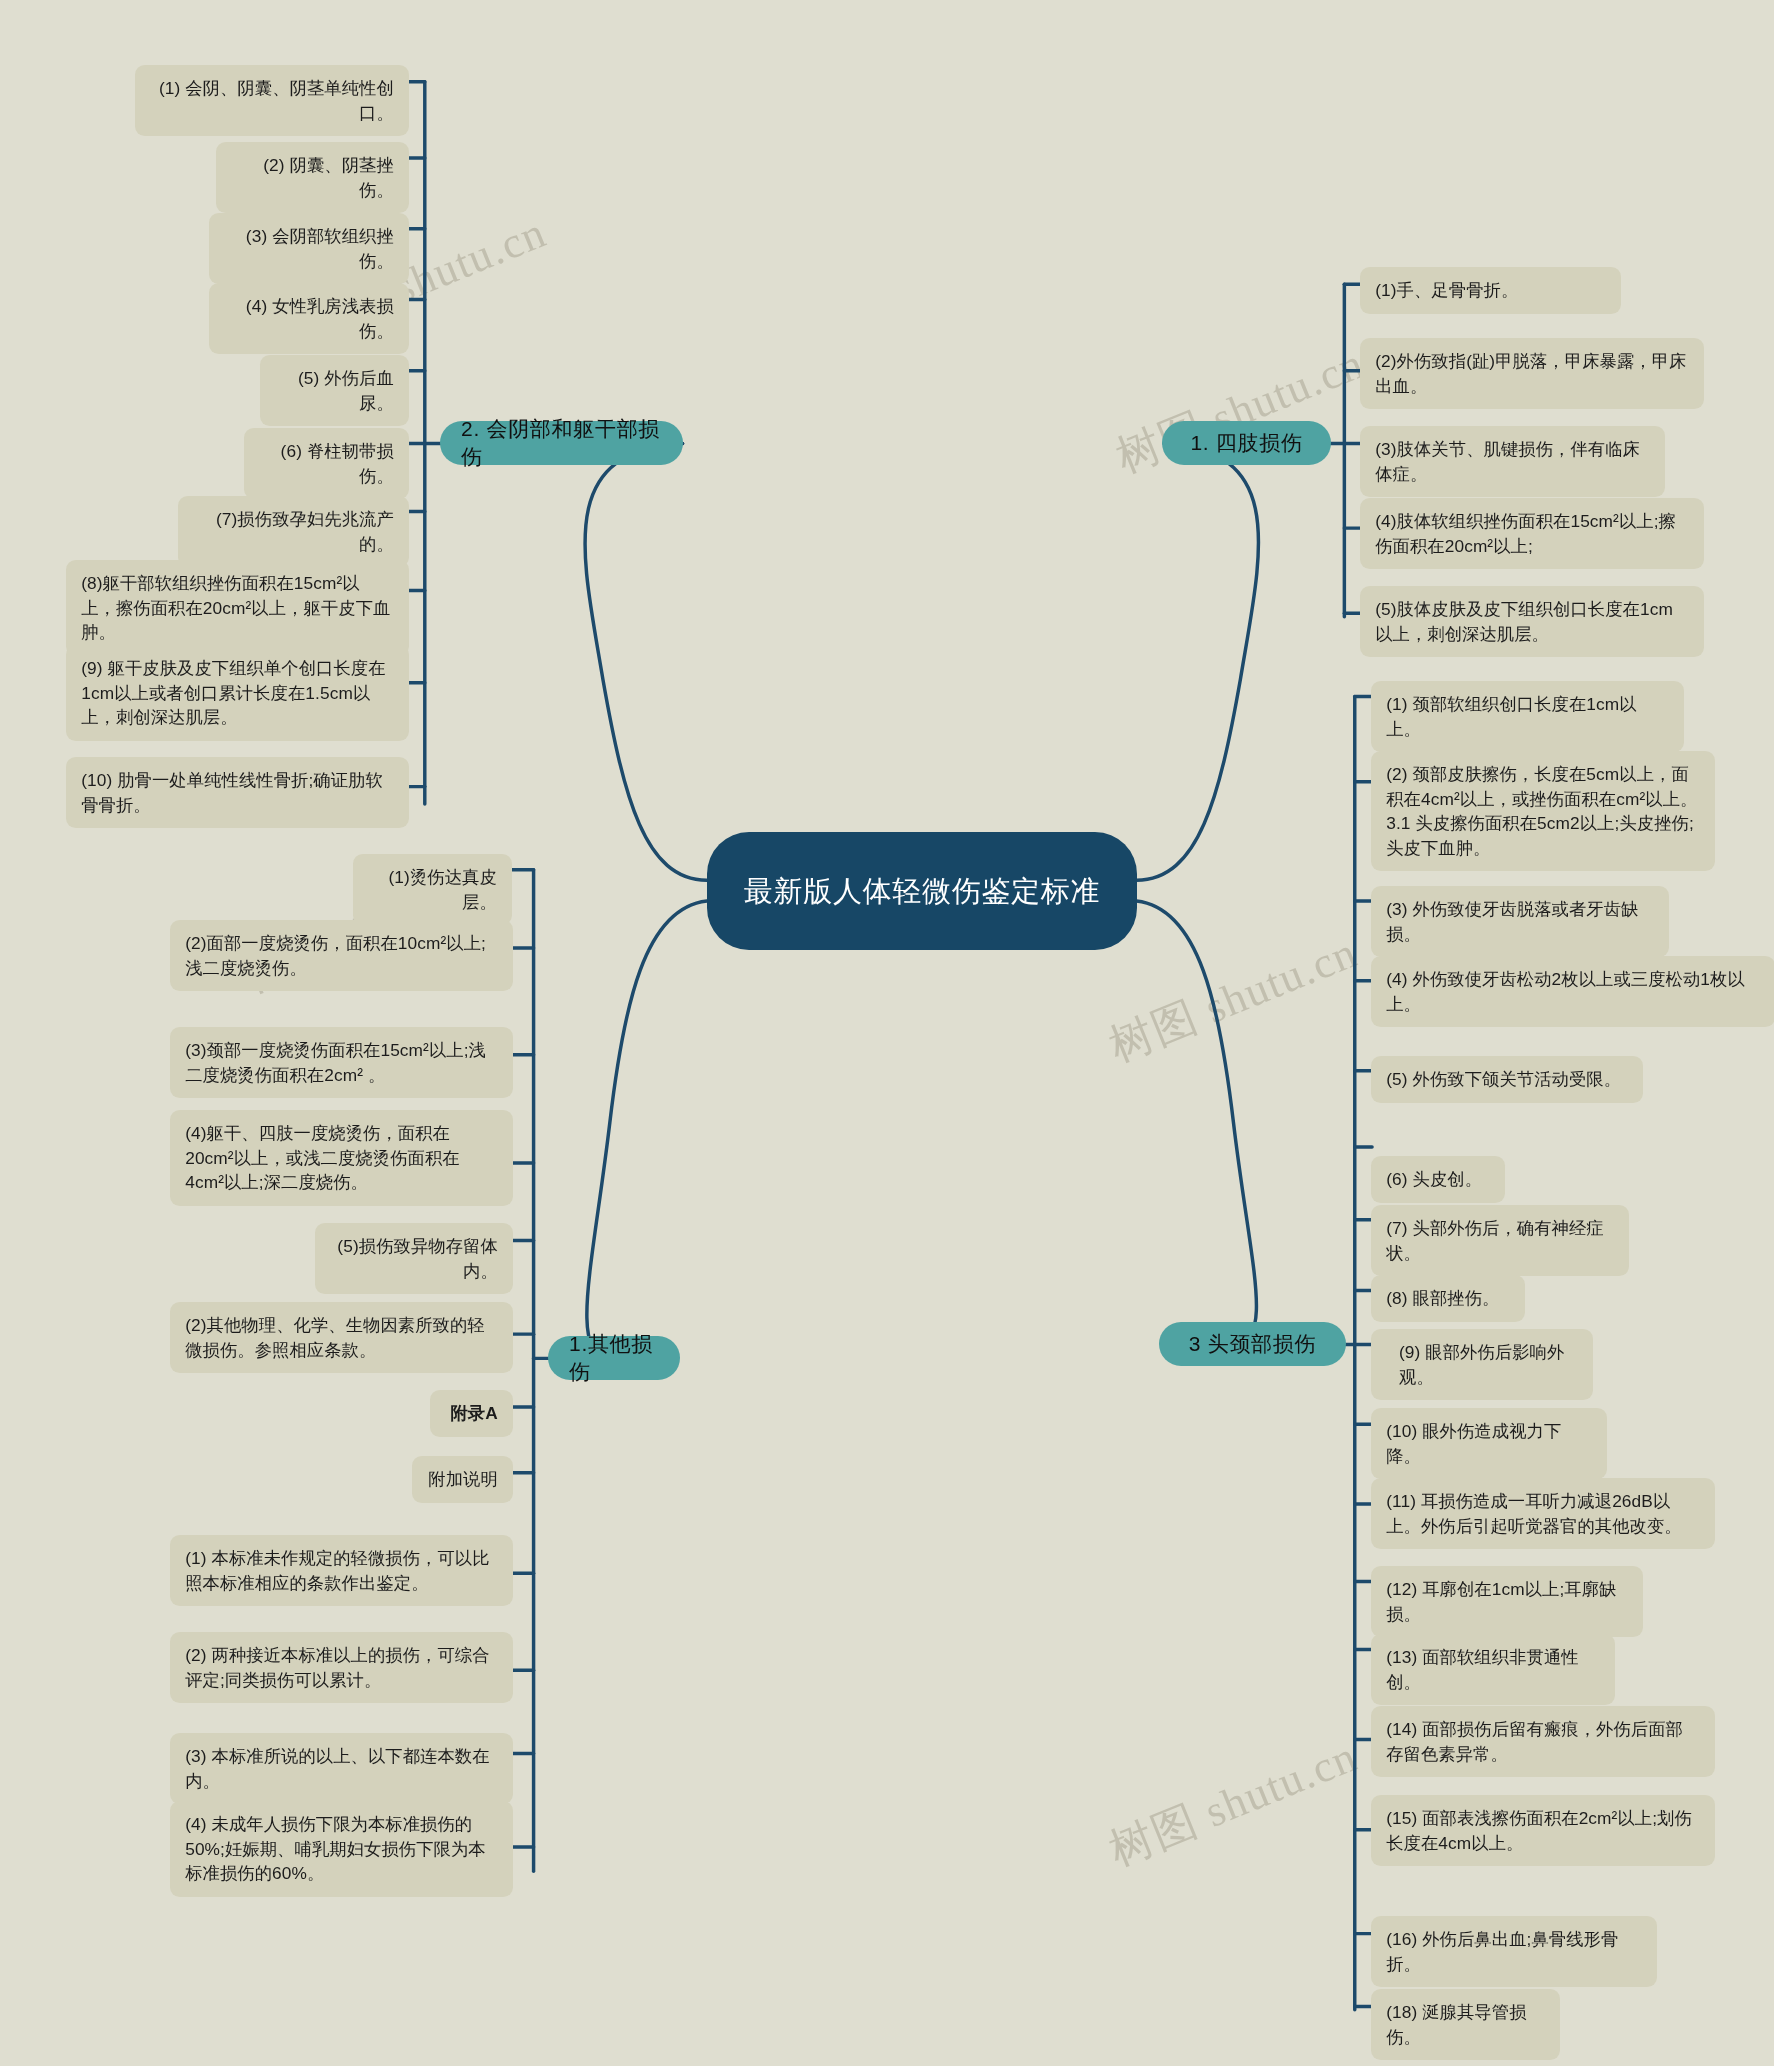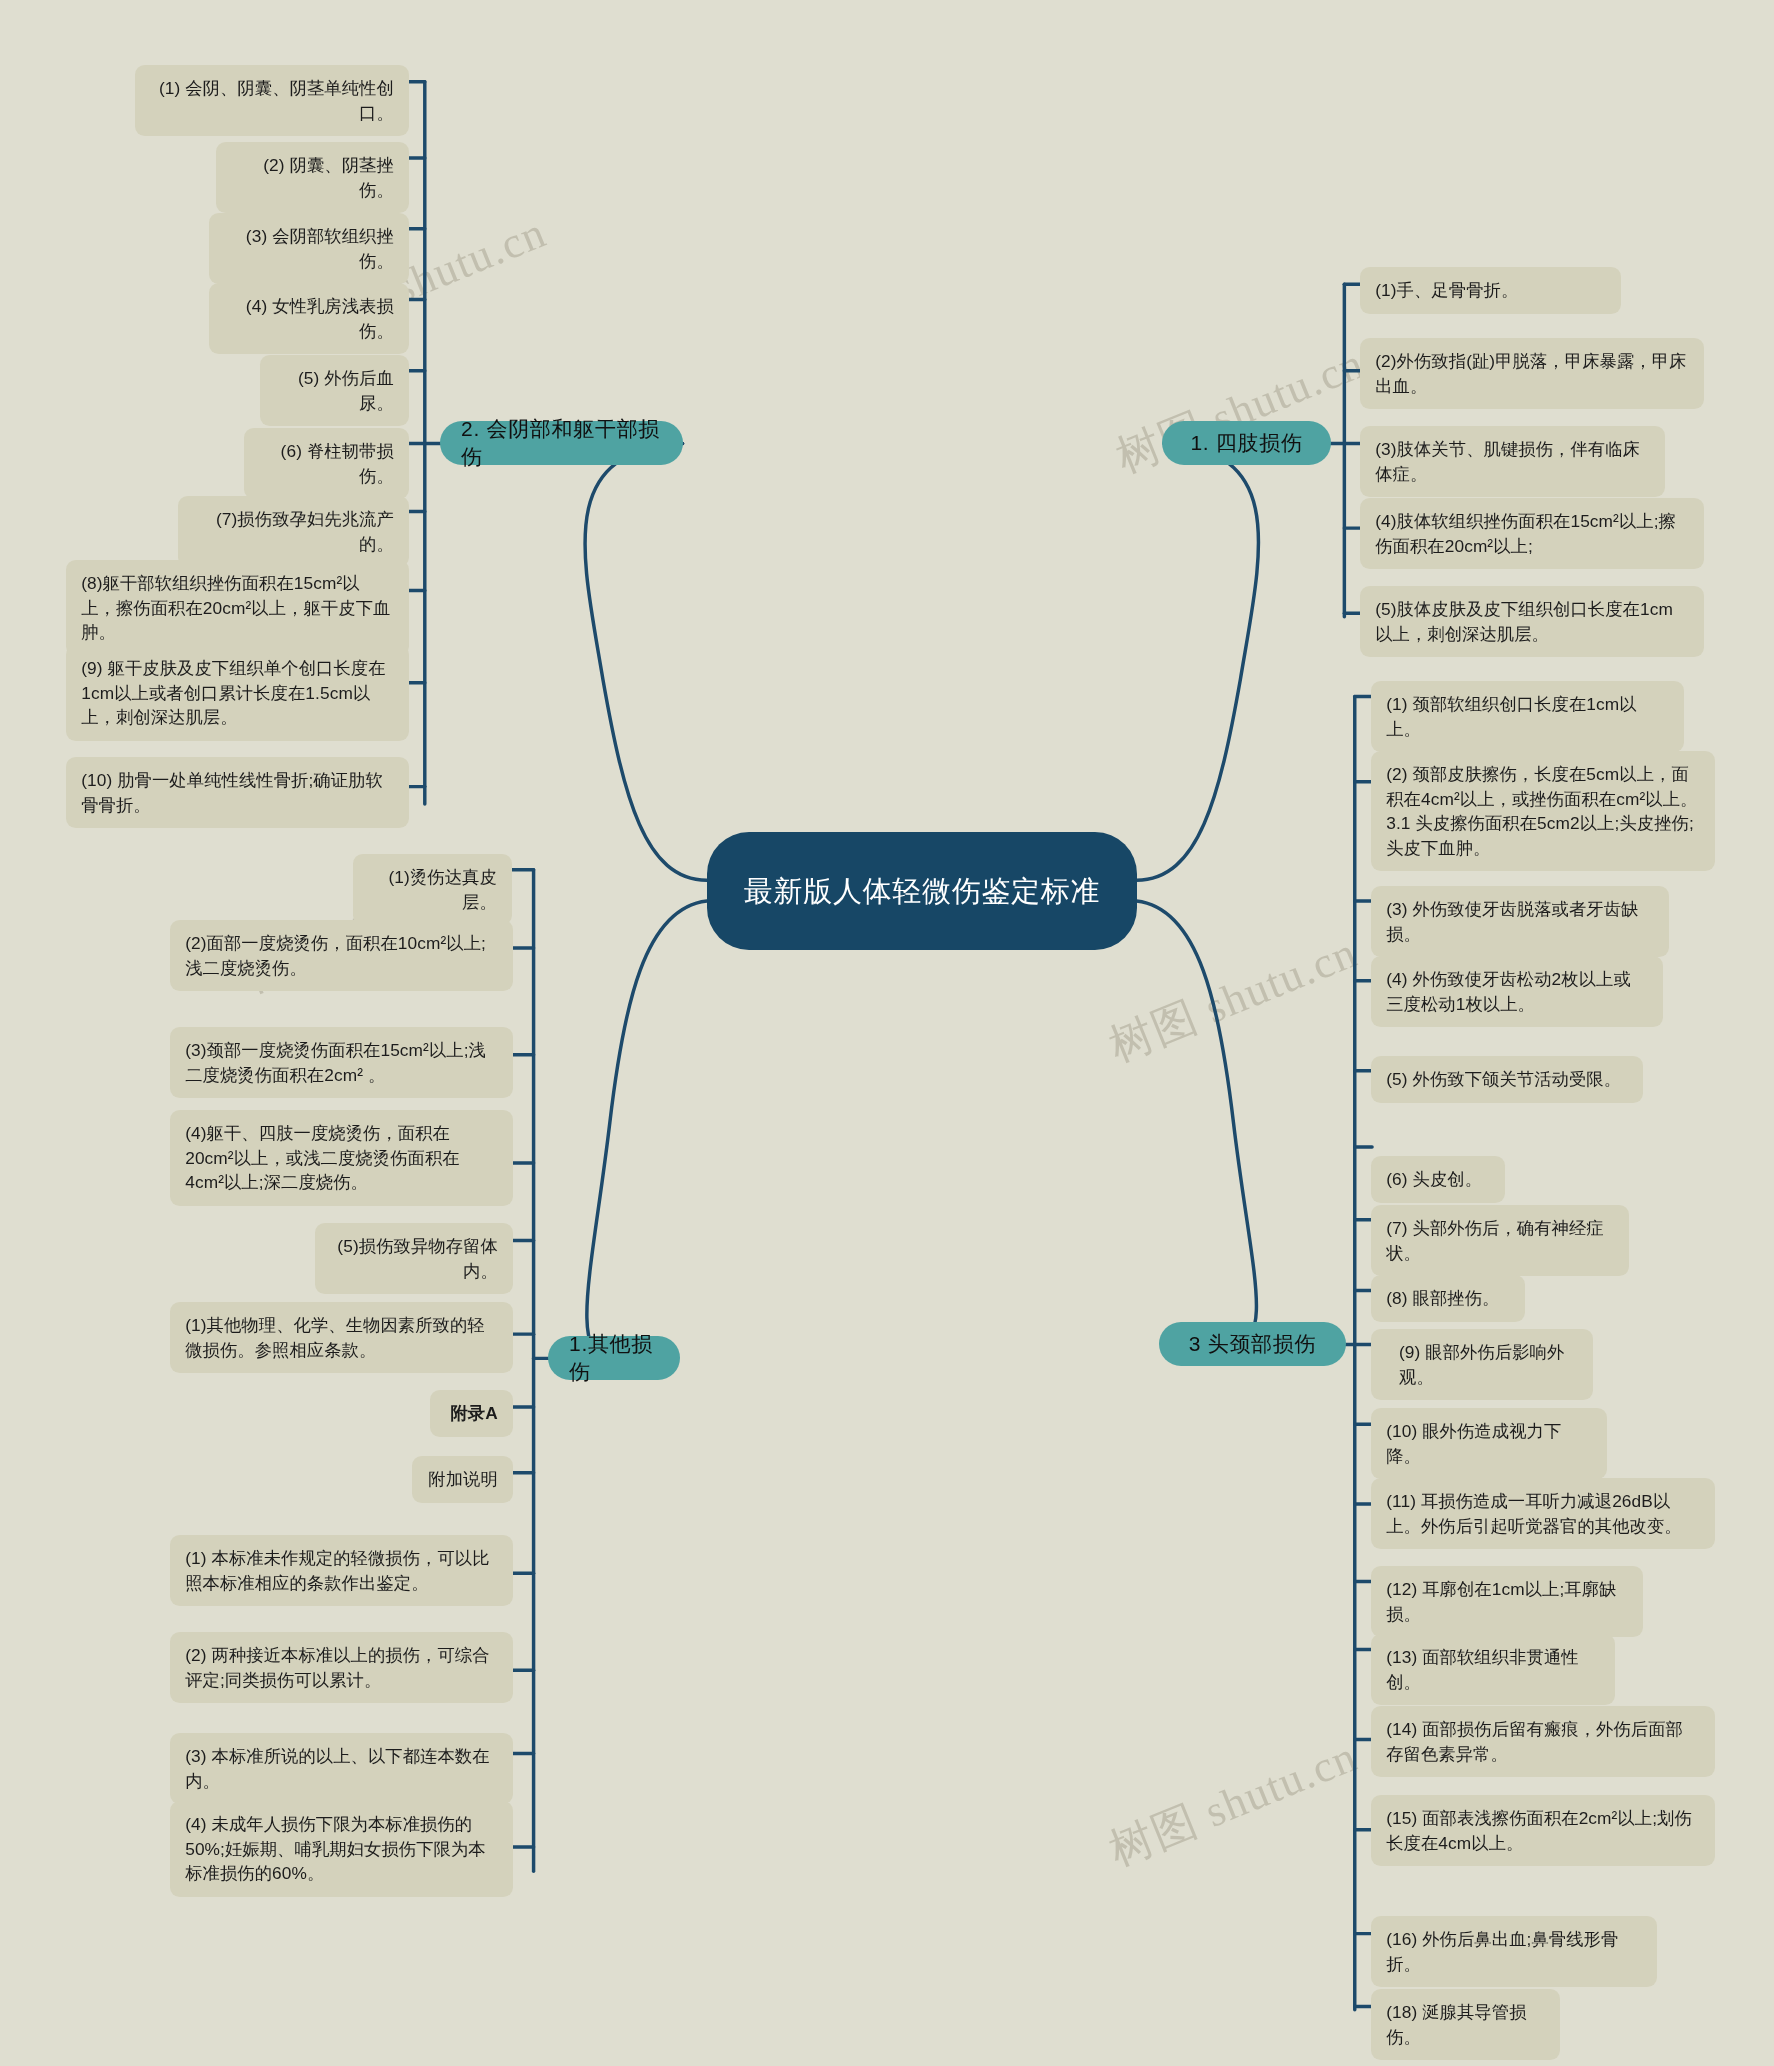--- a/index.html
+++ b/index.html
@@ -167,21 +167,21 @@
   <div class="leaf" style="left:1360px;top:338px;width:344px;">(2)外伤致指(趾)甲脱落，甲床暴露，甲床出血。</div>
   <div class="leaf" style="left:1360px;top:426px;width:305px;">(3)肢体关节、肌键损伤，伴有临床体症。</div>
   <div class="leaf" style="left:1360px;top:498px;width:344px;">(4)肢体软组织挫伤面积在15cm²以上;擦伤面积在20cm²以上;</div>
   <div class="leaf" style="left:1360px;top:586px;width:344px;">(5)肢体皮肤及皮下组织创口长度在1cm以上，刺创深达肌层。</div>
 
   <div class="branch" style="left:1159px;top:1322px;width:187px;height:44px;">3 头颈部损伤</div>
 
   <div class="leaf" style="left:1371px;top:681px;width:313px;">(1) 颈部软组织创口长度在1cm以上。</div>
   <div class="leaf" style="left:1371px;top:751px;width:344px;">(2) 颈部皮肤擦伤，长度在5cm以上，面积在4cm²以上，或挫伤面积在cm²以上。3.1 头皮擦伤面积在5cm2以上;头皮挫伤;头皮下血肿。</div>
   <div class="leaf" style="left:1371px;top:886px;width:298px;">(3) 外伤致使牙齿脱落或者牙齿缺损。</div>
-  <div class="leaf" style="left:1371px;top:956px;width:292px;">(4) 外伤致使牙齿松动2枚以上或三度松动1枚以上。</div>
+  <div class="leaf" style="left:1371px;top:956px;width:404px;">(4) 外伤致使牙齿松动2枚以上或三度松动1枚以上。</div>
   <div class="leaf" style="left:1371px;top:1056px;width:272px;">(5) 外伤致下颌关节活动受限。</div>
   <div class="leaf" style="left:1371px;top:1132px;width:134px;margin-top:24px;">(6) 头皮创。</div>
   <div class="leaf" style="left:1371px;top:1205px;width:258px;">(7) 头部外伤后，确有神经症状。</div>
   <div class="leaf" style="left:1371px;top:1275px;width:154px;">(8) 眼部挫伤。</div>
   <div class="leaf" style="left:1371px;top:1329px;width:222px;padding-left:28px;">(9) 眼部外伤后影响外观。</div>
   <div class="leaf" style="left:1371px;top:1408px;width:236px;">(10) 眼外伤造成视力下降。</div>
   <div class="leaf" style="left:1371px;top:1478px;width:344px;">(11) 耳损伤造成一耳听力减退26dB以上。外伤后引起听觉器官的其他改变。</div>
   <div class="leaf" style="left:1371px;top:1566px;width:272px;">(12) 耳廓创在1cm以上;耳廓缺损。</div>
   <div class="leaf" style="left:1371px;top:1634px;width:244px;">(13) 面部软组织非贯通性创。</div>
   <div class="leaf" style="left:1371px;top:1706px;width:344px;">(14) 面部损伤后留有瘢痕，外伤后面部存留色素异常。</div>
@@ -189,21 +189,21 @@
   <div class="leaf" style="left:1371px;top:1916px;width:286px;">(16) 外伤后鼻出血;鼻骨线形骨折。</div>
   <div class="leaf" style="left:1371px;top:1989px;width:189px;">(18) 涎腺其导管损伤。</div>
 
   <div class="branch" style="left:548px;top:1336px;width:132px;height:44px;">1.其他损伤</div>
 
   <div class="leaf r-align" style="left:353px;top:854px;width:159px;">(1)烫伤达真皮层。</div>
   <div class="leaf" style="left:170px;top:920px;width:343px;">(2)面部一度烧烫伤，面积在10cm²以上;浅二度烧烫伤。</div>
   <div class="leaf" style="left:170px;top:1027px;width:343px;">(3)颈部一度烧烫伤面积在15cm²以上;浅二度烧烫伤面积在2cm² 。</div>
   <div class="leaf" style="left:170px;top:1110px;width:343px;">(4)躯干、四肢一度烧烫伤，面积在20cm²以上，或浅二度烧烫伤面积在4cm²以上;深二度烧伤。</div>
   <div class="leaf r-align" style="left:315px;top:1223px;width:198px;">(5)损伤致异物存留体内。</div>
-  <div class="leaf" style="left:170px;top:1302px;width:343px;">(1)其他物理、化学、生物因素所致的轻微损伤。参照相应条款。</div>
+  <div class="leaf" style="left:170px;top:1302px;width:343px;">(2)其他物理、化学、生物因素所致的轻微损伤。参照相应条款。</div>
   <div class="leaf r-align" style="left:430px;top:1390px;width:83px;font-weight:bold;">附录A</div>
   <div class="leaf r-align" style="left:412px;top:1456px;width:101px;">附加说明</div>
   <div class="leaf" style="left:170px;top:1535px;width:343px;">(1) 本标准未作规定的轻微损伤，可以比照本标准相应的条款作出鉴定。</div>
   <div class="leaf" style="left:170px;top:1632px;width:343px;">(2) 两种接近本标准以上的损伤，可综合评定;同类损伤可以累计。</div>
   <div class="leaf" style="left:170px;top:1733px;width:343px;"> (3) 本标准所说的以上、以下都连本数在内。</div>
   <div class="leaf" style="left:170px;top:1801px;width:343px;">(4) 未成年人损伤下限为本标准损伤的50%;妊娠期、哺乳期妇女损伤下限为本标准损伤的60%。</div>
 
 </div>
 
 

